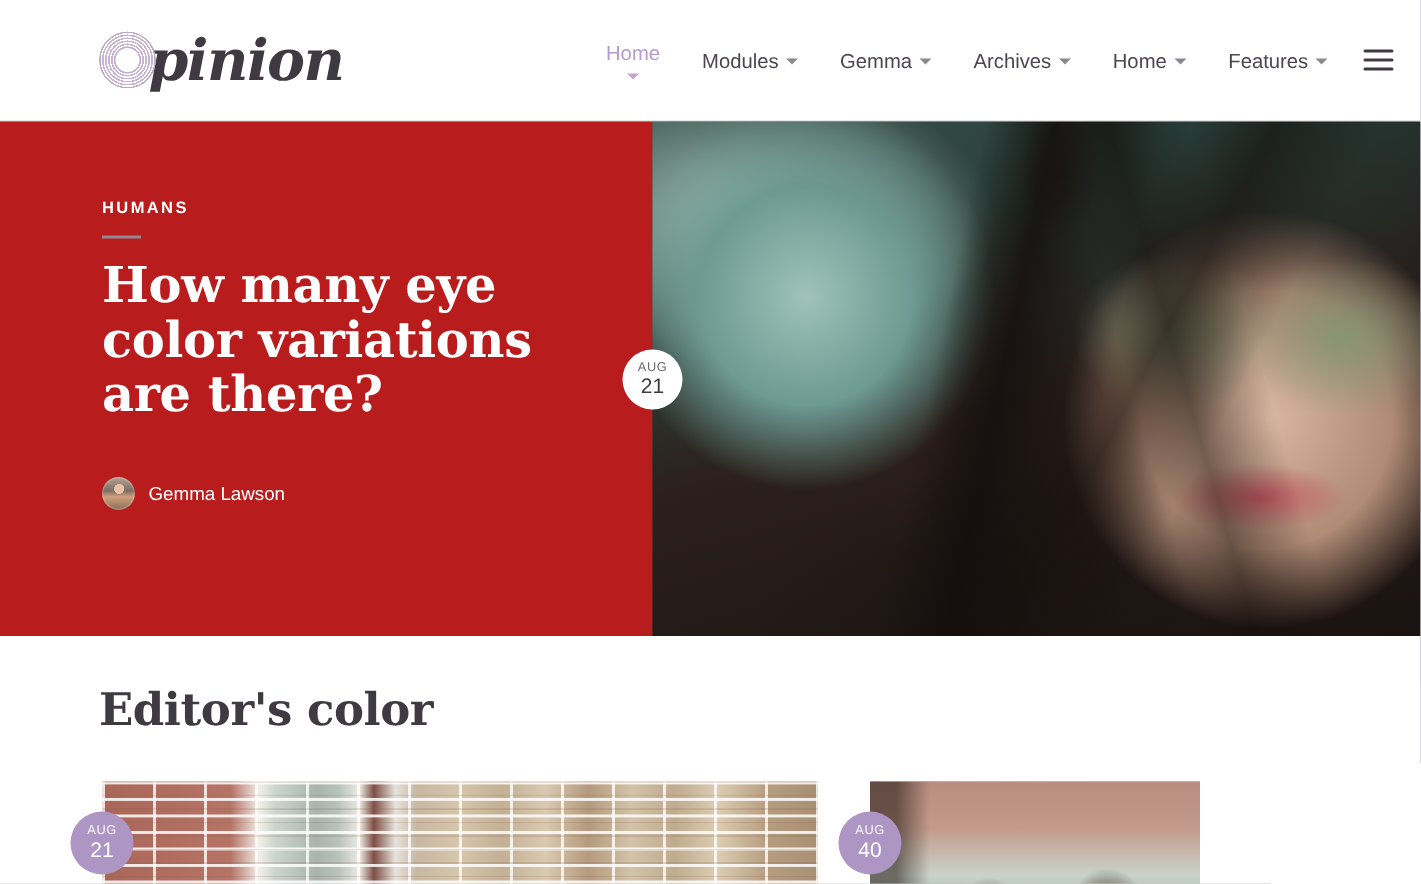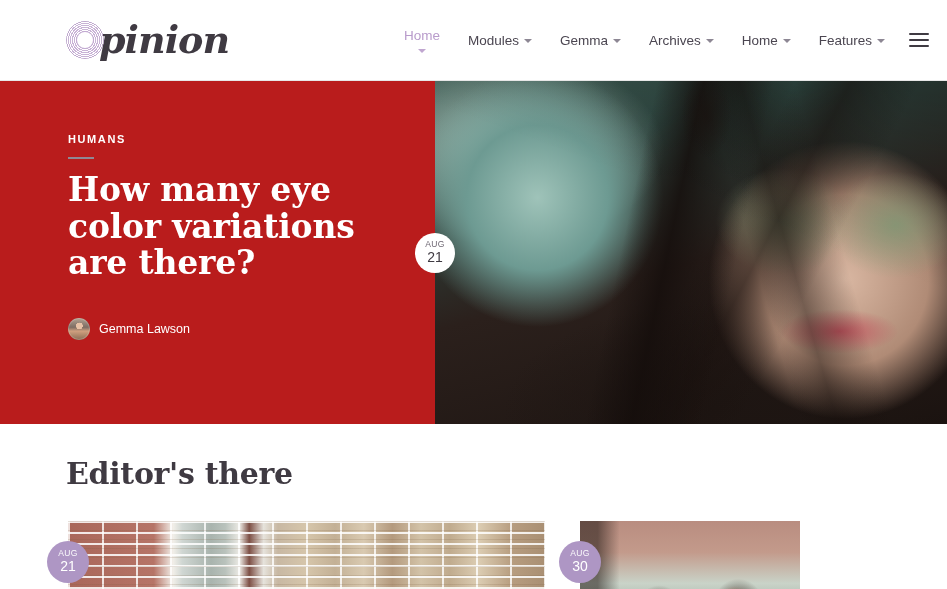--- a/index.html
+++ b/index.html
@@ -415,34 +415,34 @@
 
   <div class="hero-photo"></div>
 
   <div class="date-badge">
     <span class="m">AUG</span>
     <span class="d">21</span>
   </div>
 </section>
 
 <section class="section">
-  <h2 class="section-title">Editor's there</h2>
+  <h2 class="section-title">Editor's color</h2>
 
   <div class="cards">
 
     <article class="card card-1">
       <div class="card-badge">
         <span class="m">AUG</span>
         <span class="d">21</span>
       </div>
       <div class="card-thumb thumb-architecture"></div>
     </article>
 
     <article class="card card-2">
       <div class="card-badge">
         <span class="m">AUG</span>
-        <span class="d">30</span>
+        <span class="d">40</span>
       </div>
       <div class="card-thumb thumb-selfie"></div>
     </article>
 
   </div>
 </section>
 
 </body></html>

